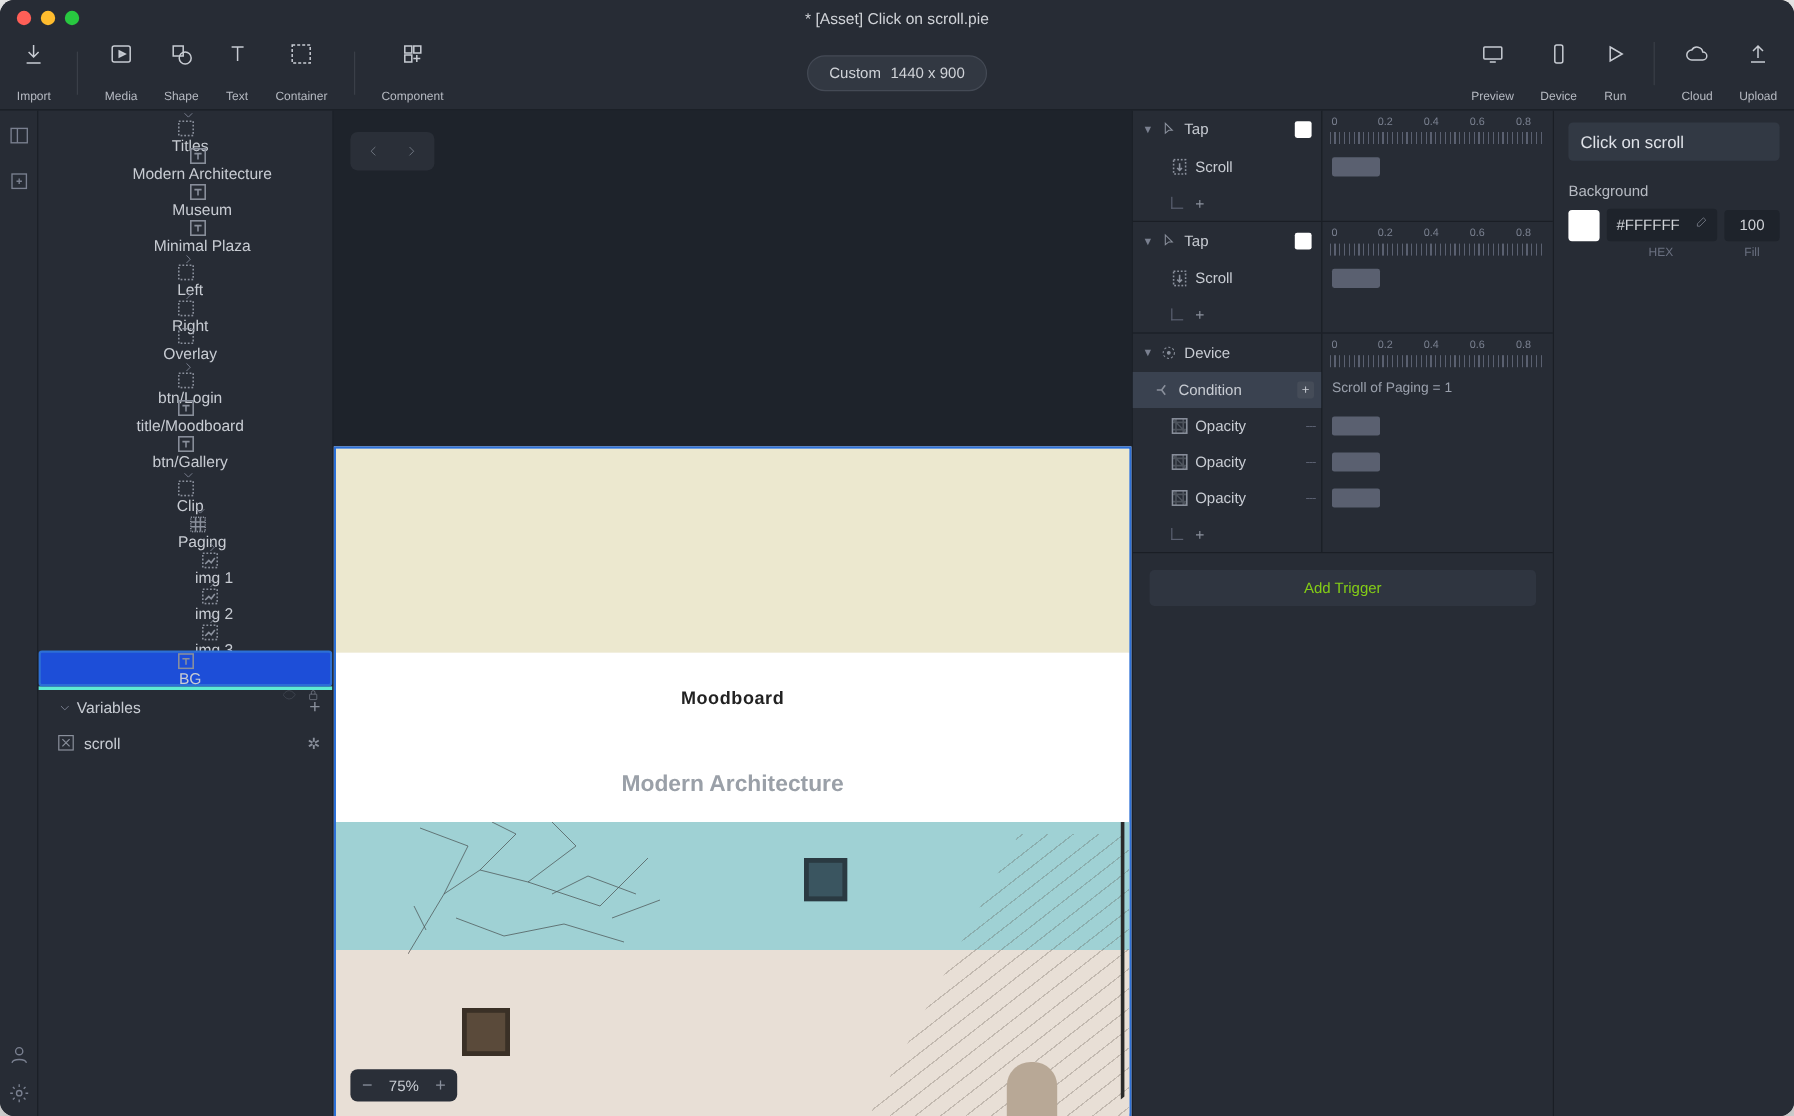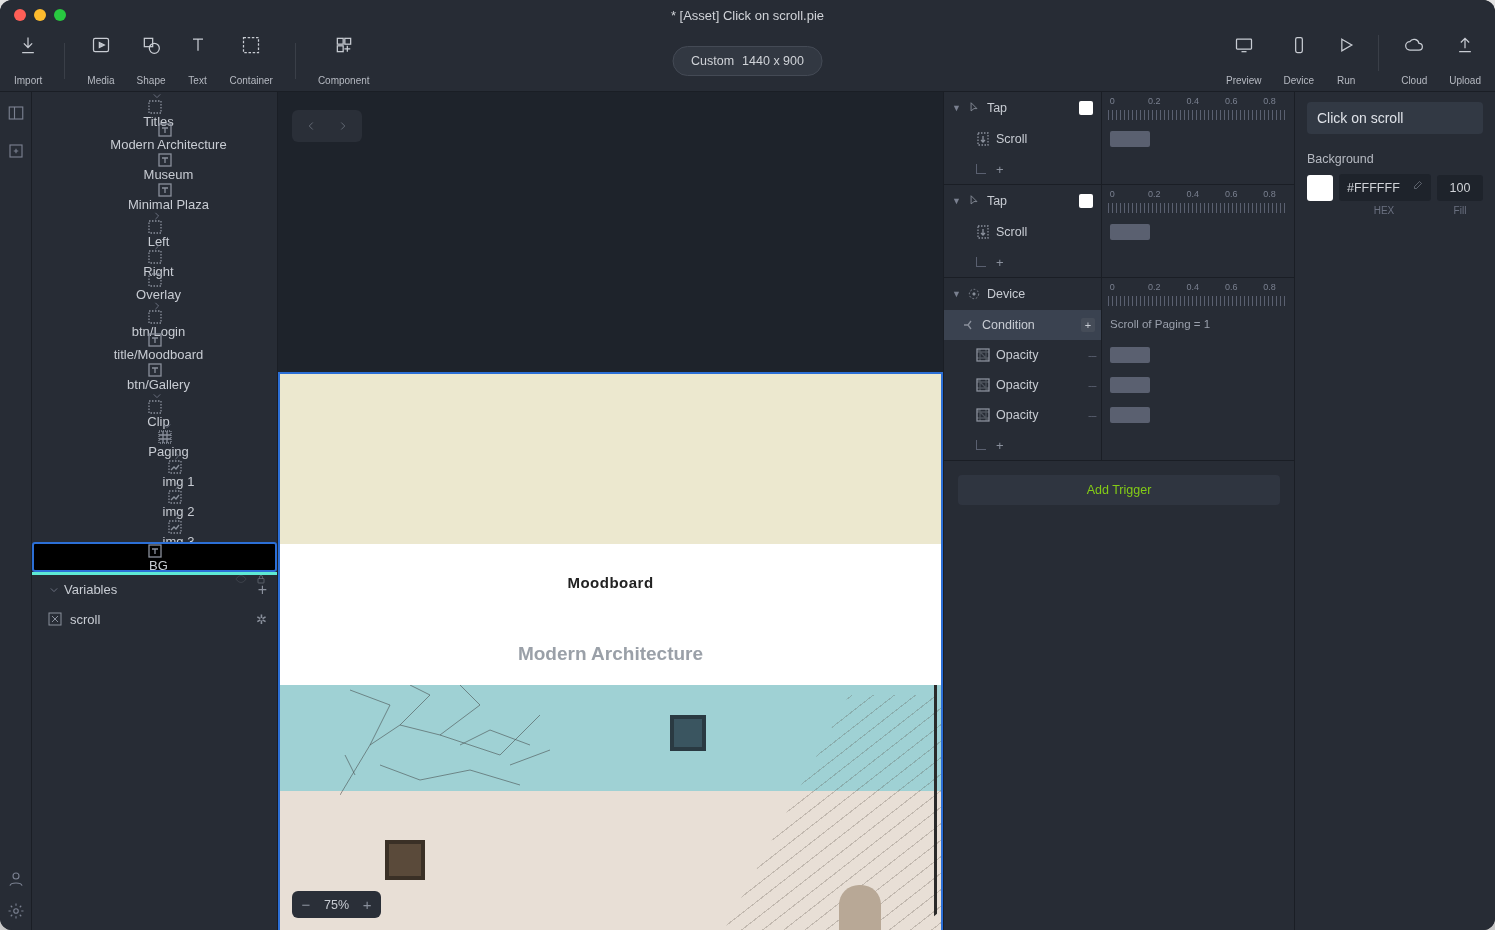--- a/index.html
+++ b/index.html
@@ -22,21 +22,21 @@
 .toolbar-center { position: absolute; left: 50%; transform: translateX(-50%); display: flex; align-items: center; }
 .size-pill { background: #323842; border: 1px solid #444a55; border-radius: 18px; padding: 7px 18px; color: #d0d3d8; font-size: 12.5px; display: flex; gap: 8px; }
 .toolbar-right { margin-left: auto; display: flex; gap: 22px; }
 .main { flex: 1; display: flex; min-height: 0; }
 .left-rail { width: 32px; background: #272c35; border-right: 1px solid #1a1e25; display: flex; flex-direction: column; align-items: center; padding-top: 12px; gap: 20px; }
 .left-rail .rail-btn { width: 18px; height: 18px; color: #7a8090; cursor: pointer; }
 .left-rail .rail-btn svg { stroke: currentColor; fill: none; stroke-width: 1.5; }
 .left-rail-bottom { margin-top: auto; padding-bottom: 10px; display: flex; flex-direction: column; gap: 14px; align-items: center; }
 .layers-panel { width: 246px; background: #272c35; border-right: 1px solid #1a1e25; display: flex; flex-direction: column; overflow-y: auto; }
 .layer-row { display: flex; align-items: center; height: 30px; padding-right: 8px; color: #c8ccd3; font-size: 13px; cursor: pointer; position: relative; flex-direction: column; }
-.layer-row.selected { background: #000000; border: 2px solid #2c6fd6; border-radius: 3px; }
+.layer-row.selected { background: #1d4ed8; border: 2px solid #2c6fd6; border-radius: 3px; }
 .layer-indent-0 { padding-left: 16px; }
 .layer-indent-1 { padding-left: 36px; }
 .layer-indent-2 { padding-left: 56px; }
 .layer-toggle { width: 12px; height: 12px; margin-right: 4px; display: flex; align-items: center; justify-content: center; color: #7a8090; }
 .layer-toggle svg { width: 8px; height: 8px; }
 .layer-icon { width: 14px; height: 14px; margin-right: 8px; display: flex; align-items: center; justify-content: center; color: #8a909c; flex-shrink: 0; }
 .layer-icon svg { stroke: currentColor; fill: none; stroke-width: 1.3; }
 .layer-lock { margin-left: auto; color: #8a909c; display: flex; gap: 8px; align-items: center;}
 .layer-lock svg { width: 12px; height: 12px; stroke: currentColor; fill: none; }
 .section-header { display: flex; align-items: center; height: 32px; padding: 0 10px 0 16px; color: #c8ccd3; font-size: 13px; border-top: 3px solid #5eead4; }

